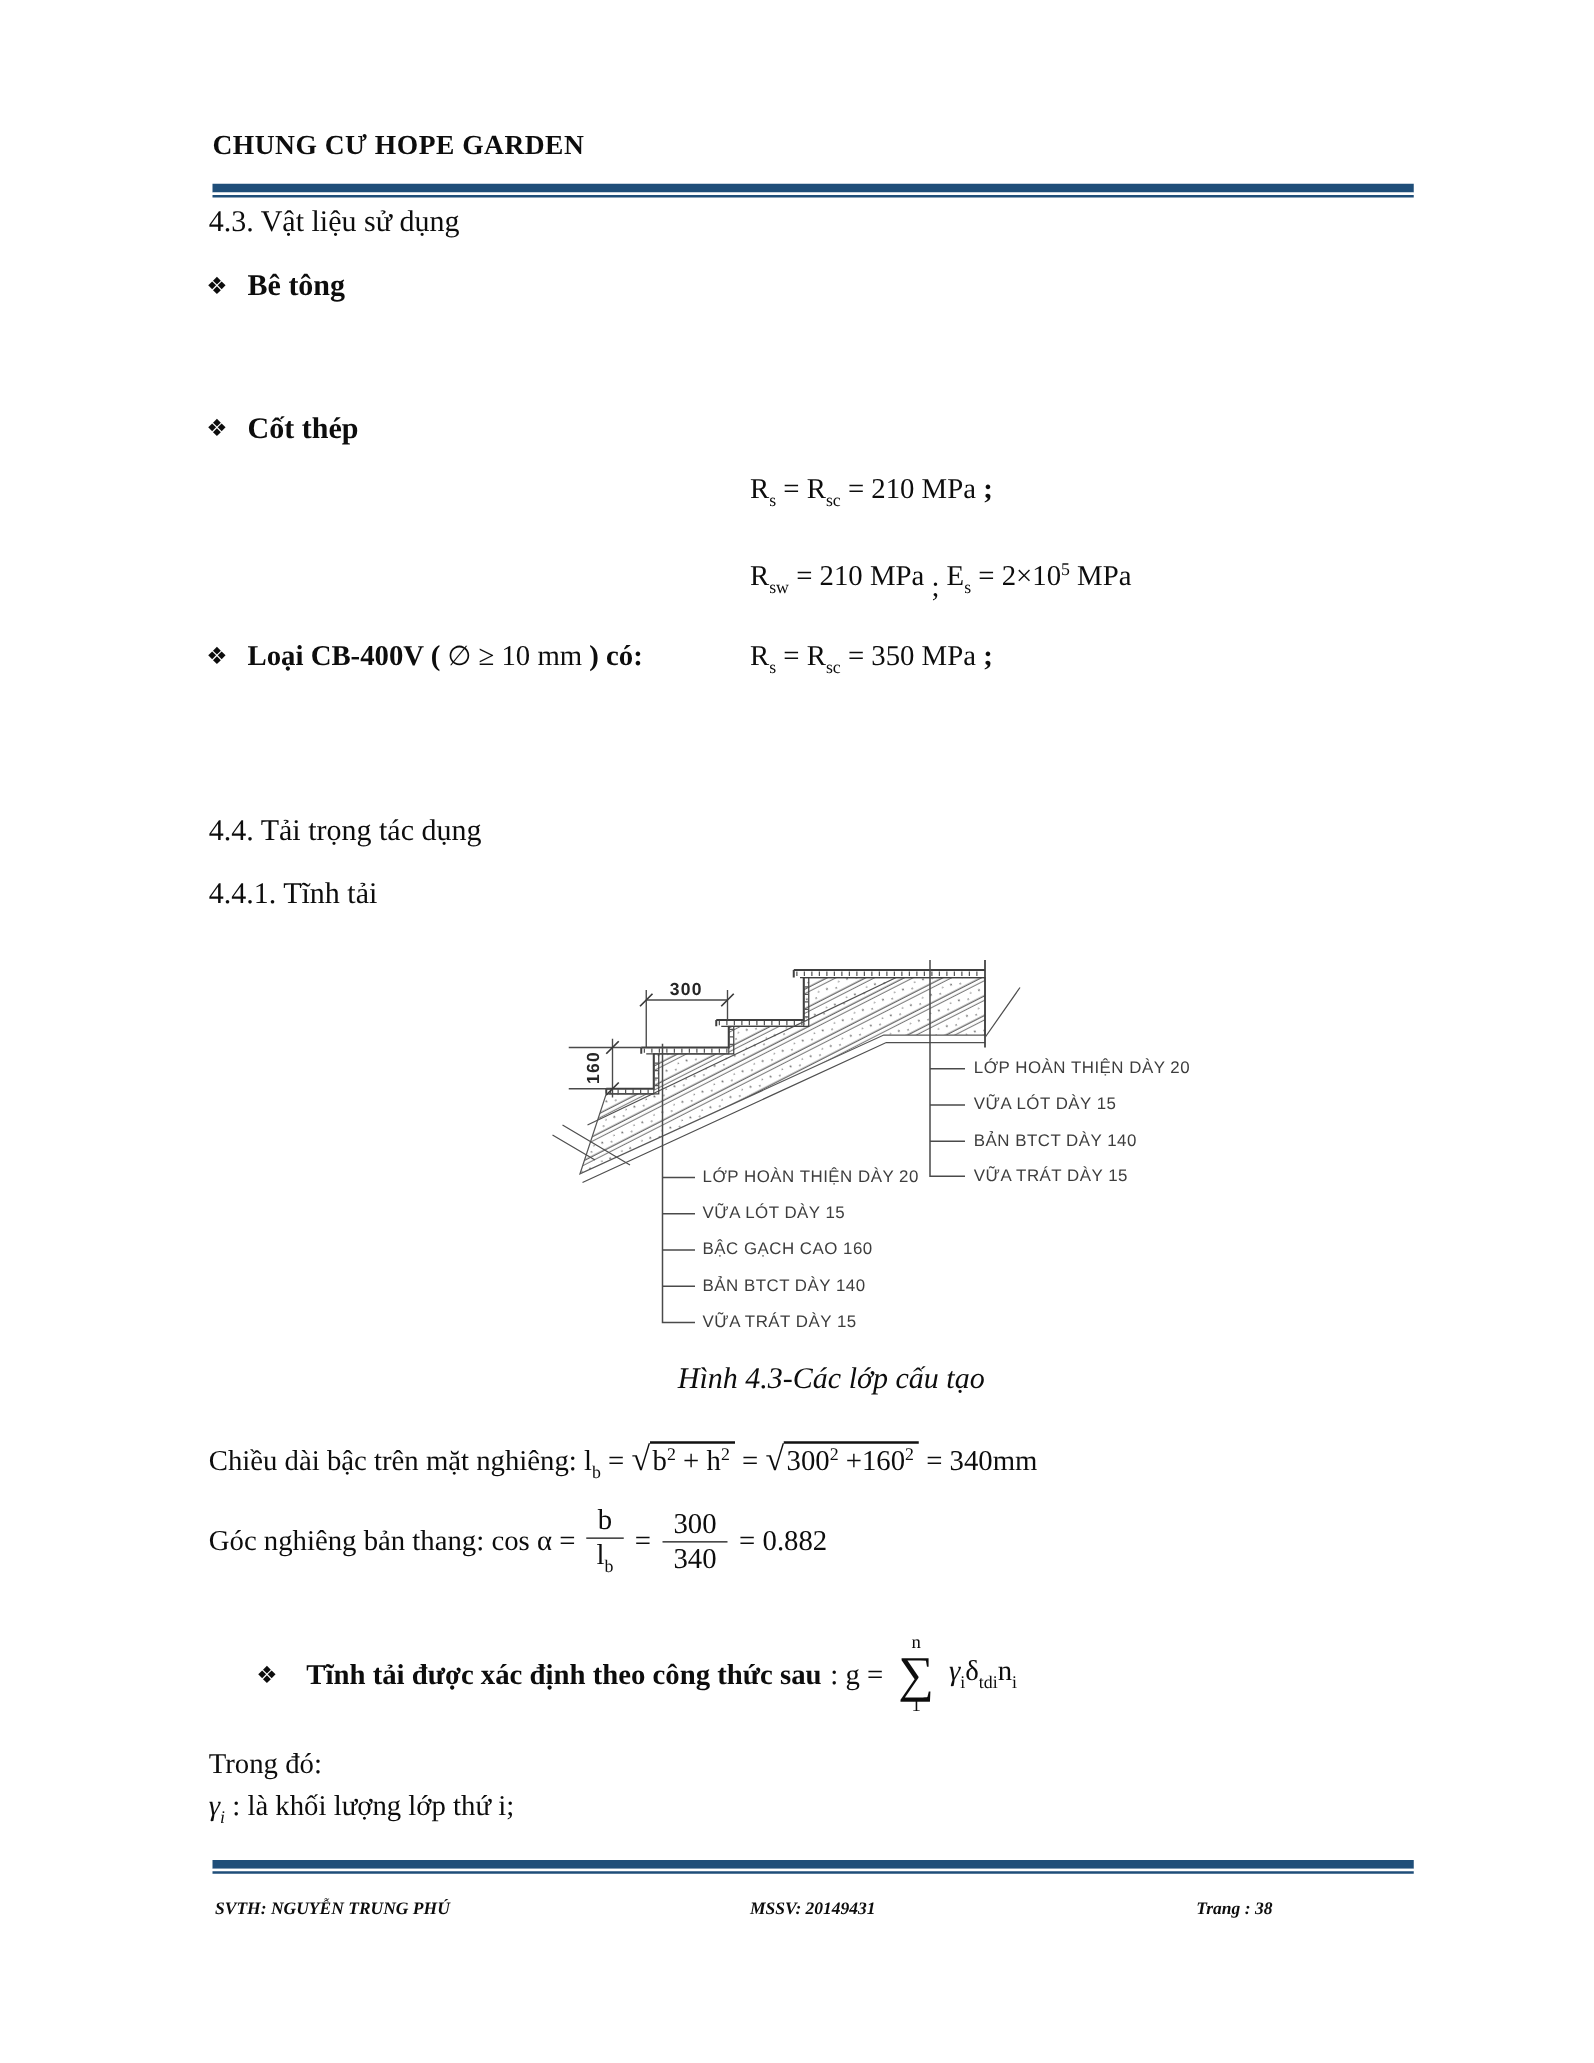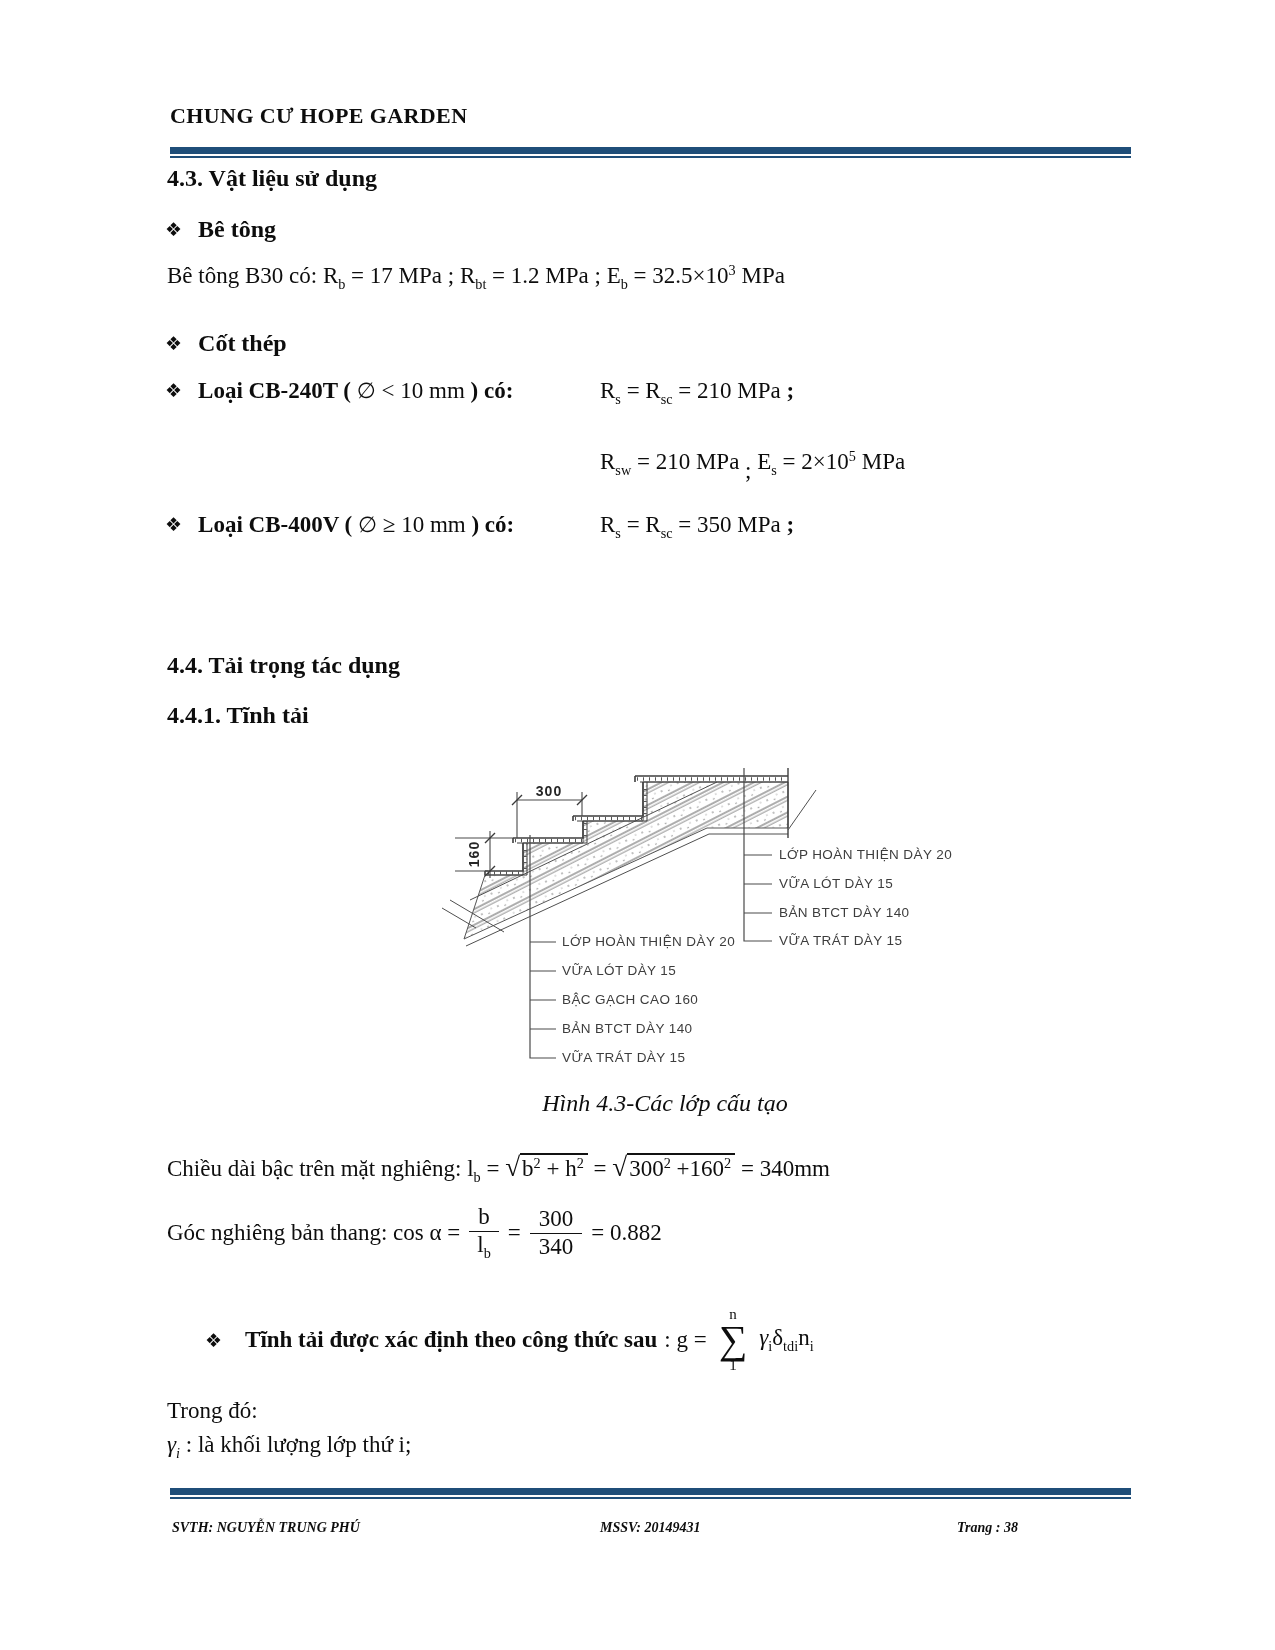--- a/index.html
+++ b/index.html
@@ -3,21 +3,21 @@
 <meta charset="utf-8">
 <style>
   html,body{margin:0;padding:0;background:#fff;}
   .page{position:relative;width:1131px;height:1650px;background:#fff;overflow:hidden;
         font-family:"Liberation Serif",serif;color:#0d0d0d;}
   .abs{position:absolute;}
   .hdr{font-size:22px;font-weight:bold;letter-spacing:.4px;white-space:nowrap;}
   .rule .bar{height:7px;background:#1F4E79;}
   .rule .gap{height:2px;background:#fff;}
   .rule .thin{height:2px;background:#1F4E79;}
-  .h1{font-size:24px;font-weight:bold;white-space:nowrap;}
+  .h1{font-size:24px;font-weight:normal;white-space:nowrap;}
   .fline{font-size:23px;white-space:nowrap;}
   .blabel{font-size:24px;font-weight:bold;font-family:Liberation Serif, serif;}
   .bullet{font-family:"DejaVu Sans",sans-serif;font-size:19px;margin-right:16px;vertical-align:1px;}
   .sub{font-size:62%;vertical-align:-0.45em;}
   .sup{font-size:62%;vertical-align:0.55em;}
   .b{font-weight:bold;}
   .i{font-style:italic;}
   .lo{vertical-align:-0.4em;}
   .sym{font-family:"DejaVu Sans",sans-serif;font-size:95%;}
   .rsign{font-size:118%;}
@@ -46,29 +46,25 @@
     <div class="gap"></div>
     <div class="thin"></div>
   </div>
 
   <div class="abs h1" style="left:167px;top:165px">4.3. Vật liệu sử dụng</div>
 
   <div class="abs fline" style="left:165px;top:216px">
     <span class="bullet">❖</span><span class="blabel">Bê tông</span>
   </div>
 
-  <div class="abs fline" style="left:167px;top:262px"><span>Bê tông B30 có:  </span><span>R</span><span class="sub">b</span><span> = 17 MPa ; </span><span>R</span><span class="sub">bt</span><span> = 1.2 MPa ; </span><span>E</span><span class="sub">b</span><span> = 32.5×10</span><span class="sup">3</span><span> MPa</span></div>
 
   <div class="abs fline" style="left:165px;top:330px">
     <span class="bullet">❖</span><span class="blabel">Cốt thép</span>
   </div>
 
-  <div class="abs fline" style="left:165px;top:378px">
-    <span class="bullet">❖</span><span><span class="b">Loại CB-240T ( </span><span class="sym">∅</span><span> &lt; 10 mm </span><span class="b">) có:</span></span>
-  </div>
   <div class="abs fline" style="left:600px;top:378px"><span>R</span><span class="sub">s</span><span> = R</span><span class="sub">sc</span><span> = 210 MPa </span><span class="b">;</span></div>
   <div class="abs fline" style="left:600px;top:448px"><span>R</span><span class="sub">sw</span><span> = 210 MPa </span><span class="lo">;</span><span> E</span><span class="sub">s</span><span> = 2×10</span><span class="sup">5</span><span> MPa</span></div>
 
   <div class="abs fline" style="left:165px;top:512px">
     <span class="bullet">❖</span><span><span class="b">Loại CB-400V ( </span><span class="sym">∅</span><span> ≥ 10 mm </span><span class="b">) có:</span></span>
   </div>
   <div class="abs fline" style="left:600px;top:512px"><span>R</span><span class="sub">s</span><span> = R</span><span class="sub">sc</span><span> = 350 MPa </span><span class="b">;</span></div>
 
   <div class="abs h1" style="left:167px;top:652px">4.4. Tải trọng tác dụng</div>
   <div class="abs h1" style="left:167px;top:702px">4.4.1. Tĩnh tải</div>

